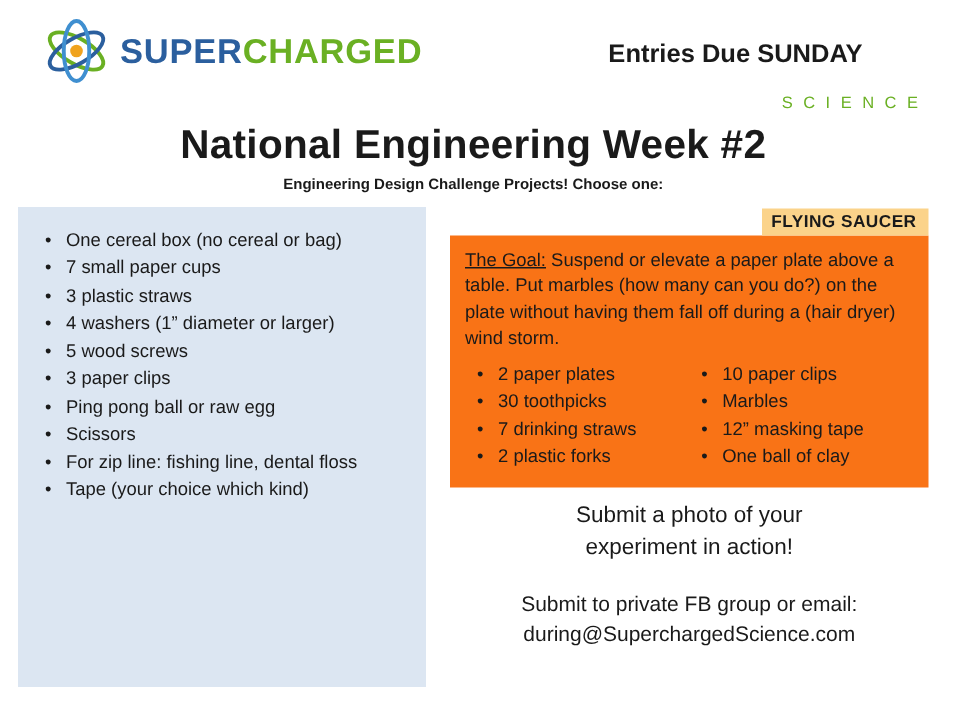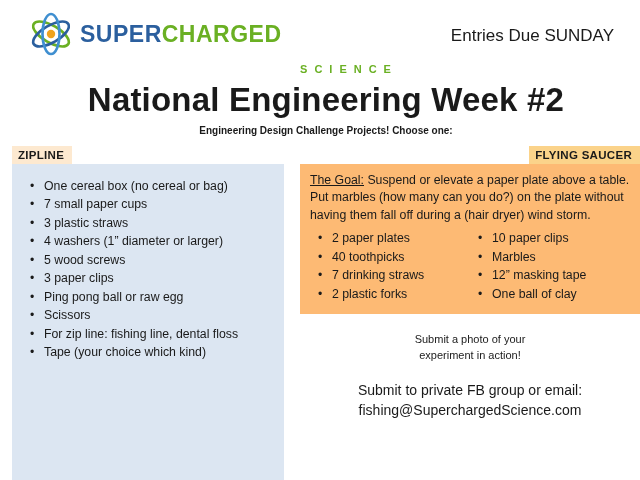--- a/index.html
+++ b/index.html
@@ -13,21 +13,21 @@
     font-family: "Liberation Sans", sans-serif;
     color: #1a1a1a;
     overflow: hidden;
   }
   .slide {
     position: relative;
     width: 640px;
     height: 480px;
     background: #ffffff;
     box-sizing: border-box;
-    padding: 8px 0 0 12px;
+    padding: 8px 21px 0 12px;
   }
 
   
   .header {
     position: relative;
     height: 52px;
     display: flex;
     align-items: center;
   }
   .logo {
@@ -51,36 +51,37 @@
     letter-spacing: 0.5px;
     white-space: nowrap;
   }
   .logo-main .blue { color: #2b5f9e; }
   .logo-main .green { color: #6ab023; }
   .logo-sub {
     margin-top: 3px;
     font-size: 11px;
     letter-spacing: 7px;
     color: #6ab023;
-    font-weight: bold;
-    text-align: center;
+    font-weight: normal;
+    text-align: right;
     padding-left: 46px;
   }
   .entries-due {
     position: absolute;
-    right: 26px;
+    right: 44px;
     top: 18px;
     font-size: 17px;
     color: #1a1a1a;
+    font-weight: bold;
   }
 
   
   .title {
     text-align: center;
-    font-size: 33px;
+    font-size: 27px;
     font-weight: bold;
     margin-top: 6px;
     letter-spacing: 0.2px;
   }
   .subtitle {
     text-align: center;
     font-size: 10px;
     font-weight: bold;
     margin-top: 6px;
   }
@@ -120,21 +121,21 @@
     font-size: 12.3px;
     line-height: 1.42;
     padding: 8px 10px 10px 10px;
     box-sizing: border-box;
   }
   .panel-zip {
     background: #dce6f2;
     min-height: 320px;
   }
   .panel-saucer {
-    background: #fdba74;
+    background: #f97316;
   }
   .goal-label {
     text-decoration: underline;
     font-weight: normal;
   }
   .panel ul {
     margin: 6px 0 0 0;
     padding-left: 20px;
     list-style: none;
   }
@@ -155,23 +156,23 @@
     margin-top: 6px;
   }
   .two-col-list ul {
     margin-top: 0;
     flex: 1;
   }
 
   
   .closing {
     text-align: center;
-    font-size: 11px;
+    font-size: 15px;
     line-height: 1.45;
-    margin-top: 18px;
+    margin-top: 8px;
   }
   .submit-to {
     text-align: center;
     font-size: 14px;
     line-height: 1.45;
     margin-top: 16px;
   }
 </style>
 </head>
 <body>
@@ -195,23 +196,20 @@
     <div class="entries-due">Entries Due SUNDAY</div>
   </div>
   <div class="logo-sub">SCIENCE</div>
 
   <div class="title">National Engineering Week #2</div>
   <div class="subtitle">Engineering Design Challenge Projects! Choose one:</div>
 
   <div class="columns">
 
     <div class="col-left">
-      <div>
-        <span class="tab tab-zip">ZIPLINE</span>
-      </div>
       <div class="panel panel-zip">
         <ul>
           <li>One cereal box (no cereal or bag)</li>
           <li>7 small paper cups</li>
           <li>3 plastic straws</li>
           <li>4 washers (1” diameter or larger)</li>
           <li>5 wood screws</li>
           <li>3 paper clips</li>
           <li>Ping pong ball or raw egg</li>
           <li>Scissors</li>
@@ -225,38 +223,38 @@
       <div class="tab-row-right">
         <span class="tab tab-saucer">FLYING SAUCER</span>
       </div>
       <div class="panel panel-saucer">
         <div>
           <span class="goal-label">The Goal:</span><span> Suspend or elevate a paper plate above a table. Put marbles (how many can you do?) on the plate without having them fall off during a (hair dryer) wind storm.</span>
         </div>
         <div class="two-col-list">
           <ul>
             <li>2 paper plates</li>
-            <li>40 toothpicks</li>
+            <li>30 toothpicks</li>
             <li>7 drinking straws</li>
             <li>2 plastic forks</li>
           </ul>
           <ul>
             <li>10 paper clips</li>
             <li>Marbles</li>
             <li>12” masking tape</li>
             <li>One ball of clay</li>
           </ul>
         </div>
       </div>
 
       <div class="closing">
         <div>Submit a photo of your</div>
         <div>experiment in action!</div>
       </div>
 
       <div class="submit-to">
         <div>Submit to private FB group or email:</div>
-        <div>fishing@SuperchargedScience.com</div>
+        <div>during@SuperchargedScience.com</div>
       </div>
     </div>
 
   </div>
 </div>
 
 </body></html>

